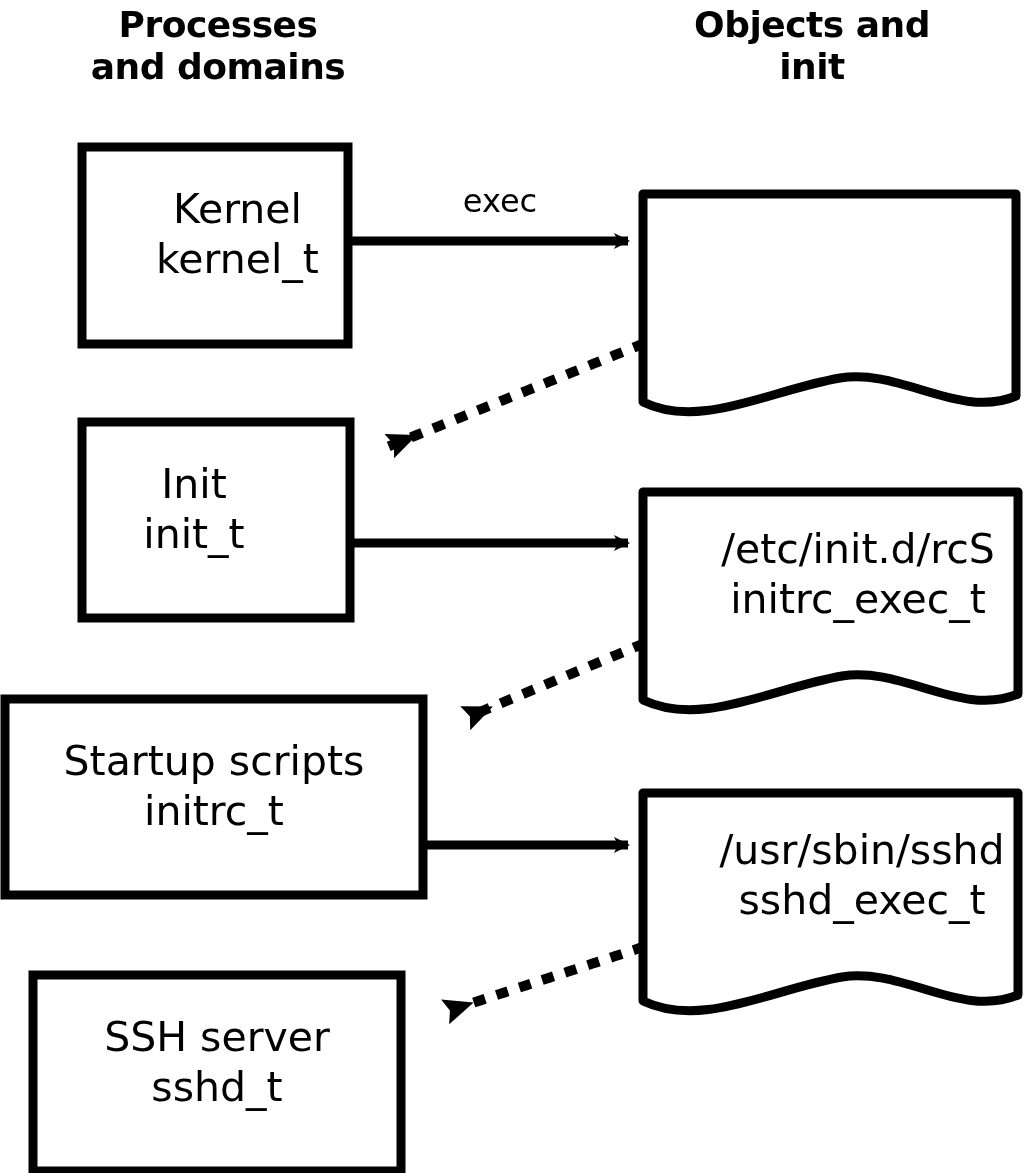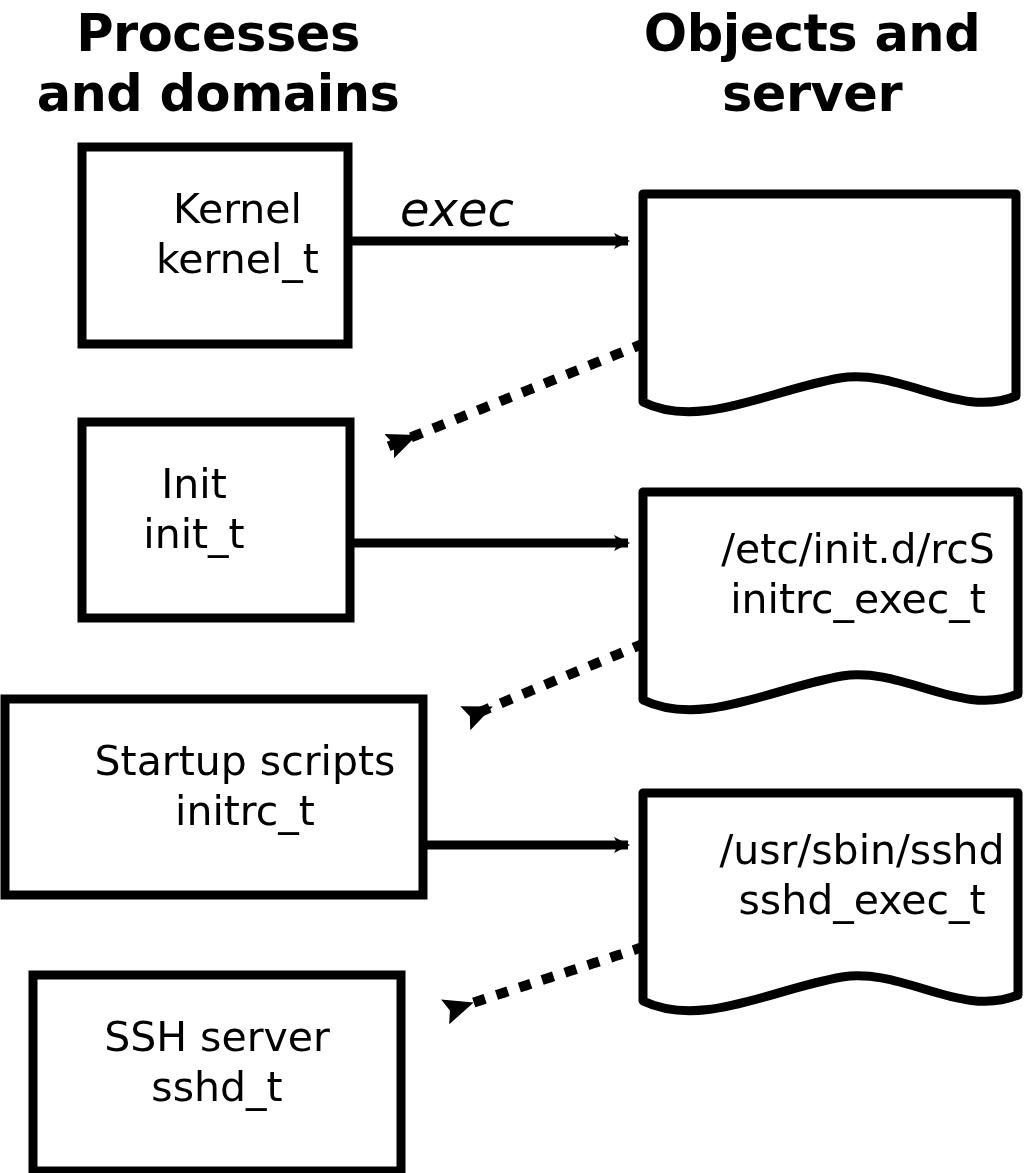--- a/index.html
+++ b/index.html
@@ -21,53 +21,53 @@
   #diagram-svg {
     position: absolute;
     left: 0;
     top: 0;
     width: 1024px;
     height: 1173px;
   }
   .col-header {
     position: absolute;
     font-weight: bold;
-    font-size: 51px;
+    font-size: 36px;
     line-height: 1.18;
     text-align: center;
     white-space: pre-line;
     letter-spacing: -0.5px;
   }
   #header-left  { left: 18px;  top: 4px;  width: 400px; }
   #header-right { left: 612px; top: 4px;  width: 400px; }
 
   .node-label {
     position: absolute;
     font-size: 41px;
     line-height: 1.22;
     text-align: center;
     white-space: pre-line;
     pointer-events: none;
   }
   .edge-label {
     position: absolute;
-    font-size: 48px;
+    font-size: 32px;
     line-height: 1;
-    font-style: italic;
+    text-align: center;
   }
 </style>
 </head>
 <body>
 
 <div id="canvas">
 
   <div class="col-header" id="header-left">Processes
 and domains</div>
   <div class="col-header" id="header-right">Objects and
-server</div>
+init</div>
 
   <svg id="diagram-svg" viewBox="0 0 1024 1173">
     <defs>
       <marker id="arrowSolid" markerWidth="16" markerHeight="16" refX="14" refY="8" orient="auto" markerUnits="userSpaceOnUse">
         <path d="M0,0 L16,8 L0,16 L4,8 Z" fill="#000000"></path>
       </marker>
       <marker id="arrowDotted" markerWidth="30" markerHeight="30" refX="27" refY="15" orient="auto" markerUnits="userSpaceOnUse">
         <path d="M0,15 L30,2 L25,15 L30,28 Z" fill="#000000"></path>
       </marker>
     </defs>
@@ -104,21 +104,21 @@
 
     <line x1="640" y1="948" x2="448" y2="1011" stroke="#000000" stroke-width="10" stroke-linecap="square" stroke-dasharray="2 22" marker-end="url(#arrowDotted)"></line>
   </svg>
 
   <div class="node-label" style="left:86px;  top:184px;  width:303px;">Kernel
 kernel_t</div>
 
   <div class="node-label" style="left:86px;  top:459px;  width:216px;">Init
 init_t</div>
 
-  <div class="node-label" style="left:10px;  top:736px;  width:408px;padding-left:31px;">Startup scripts
+  <div class="node-label" style="left:10px;  top:736px;  width:408px;">Startup scripts
 initrc_t</div>
 
   <div class="node-label" style="left:38px;  top:1012px; width:358px;">SSH server
 sshd_t</div>
 
 
   <div class="node-label" style="left:673px; top:524px;  width:370px;">/etc/init.d/rcS
 initrc_exec_t</div>
 
   <div class="node-label" style="left:648px; top:825px;  width:370px;margin-left:29px;">/usr/sbin/sshd

